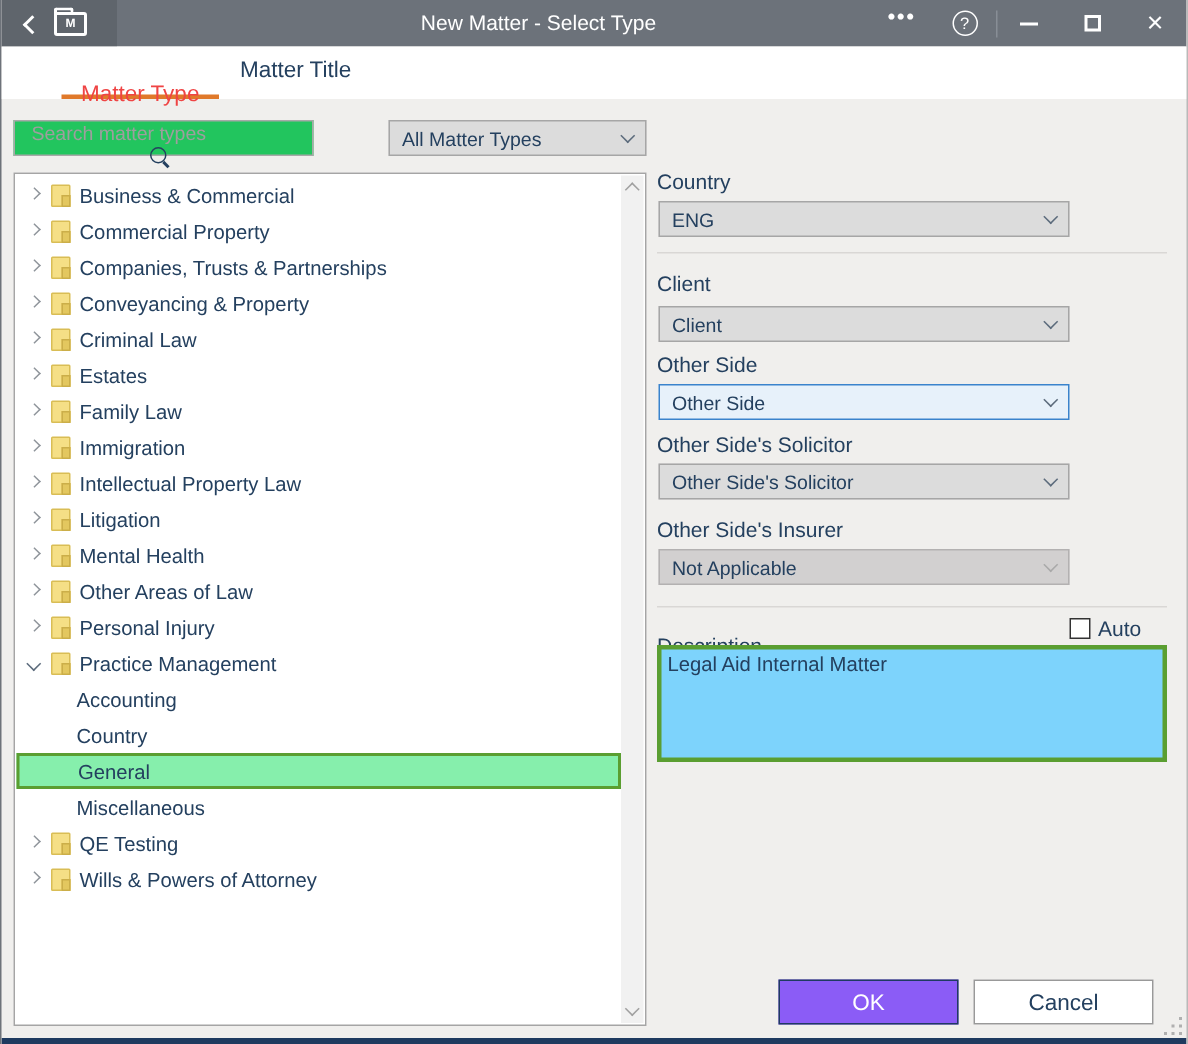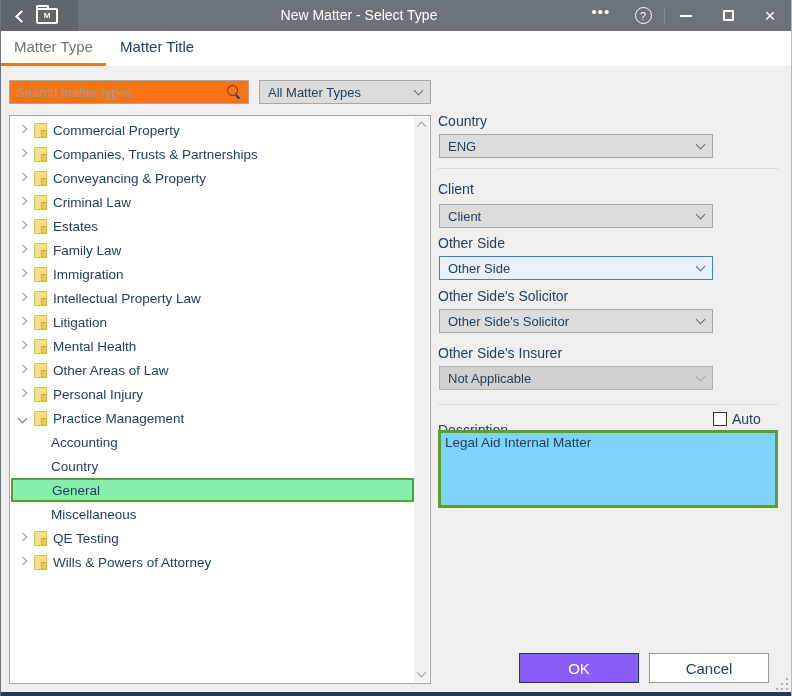--- a/index.html
+++ b/index.html
@@ -28,25 +28,25 @@
   .help-circle { width:17px; height:17px; border:1.5px solid #fff; border-radius:50%;
                  display:flex; align-items:center; justify-content:center; font-size:11px; }
   .tb-divider { width:1px; height:18px; background:#888e96; }
   .min-glyph { width:12px; height:2px; background:#fff; }
   .max-glyph { width:11px; height:11px; border:2px solid #fff; }
   .close-glyph { font-size:19px; line-height:19px; font-weight:400; }
 
   
   .tabbar { position:absolute; top:31px; left:0; right:0; height:35px; background:#fff; display:flex; }
   .tab { padding:0 14px; font-size:15px; line-height:32px; color:#24405f; cursor:default; }
-  .tab.active { color:#737373; border-bottom:3px solid #e0792a; padding:0 13px; }
+  .tab.active { color:#ef4444; border-bottom:3px solid #e0792a; padding:16px 13px;margin-left:40px; }
 
   
-  .search-box { position:absolute; left:8px; top:80px; width:240px; height:24px; background:#f97316;
-                border:1px solid #a8a8a8; display:flex; align-items:center; }
+  .search-box { position:absolute; left:8px; top:80px; width:200px; height:24px; background:#22c55e;
+                border:1px solid #a8a8a8; display:flex; align-items:center;flex-direction:column; }
   .search-box input { flex:1; border:none; outline:none; font-family:inherit; font-size:13px;
                       color:#24405f; padding:0 6px; background:transparent; }
   .search-box input::placeholder { color:#9e9e9e; }
   .mag-icon { position:relative; width:18px; height:18px; margin-right:5px; flex:none; }
   .mag-icon::before { content:""; position:absolute; left:2px; top:2px; width:9px; height:9px;
                       border:1.5px solid #24405f; border-radius:50%; }
   .mag-icon::after { content:""; position:absolute; left:11px; top:11px; width:5px; height:1.5px;
                      background:#24405f; transform:rotate(45deg); transform-origin:left center; }
 
   .dropdown { position:absolute; height:24px; background:#dcdcdc; border:1px solid #a6a6a6;
@@ -154,20 +154,25 @@
   <div class="dropdown filter-dd">
     <span class="dd-text">All Matter Types</span>
     <span class="chev-down"></span>
   </div>
 
   <div class="tree-box">
     <div class="tree-rows">
         <div class="tree-row">
           <span class="tree-chev right"></span>
           <span class="folder-icon"></span>
+          <span class="tree-label">Business &amp; Commercial</span>
+        </div>
+        <div class="tree-row">
+          <span class="tree-chev right"></span>
+          <span class="folder-icon"></span>
           <span class="tree-label">Commercial Property</span>
         </div>
         <div class="tree-row">
           <span class="tree-chev right"></span>
           <span class="folder-icon"></span>
           <span class="tree-label">Companies, Trusts &amp; Partnerships</span>
         </div>
         <div class="tree-row">
           <span class="tree-chev right"></span>
           <span class="folder-icon"></span>

